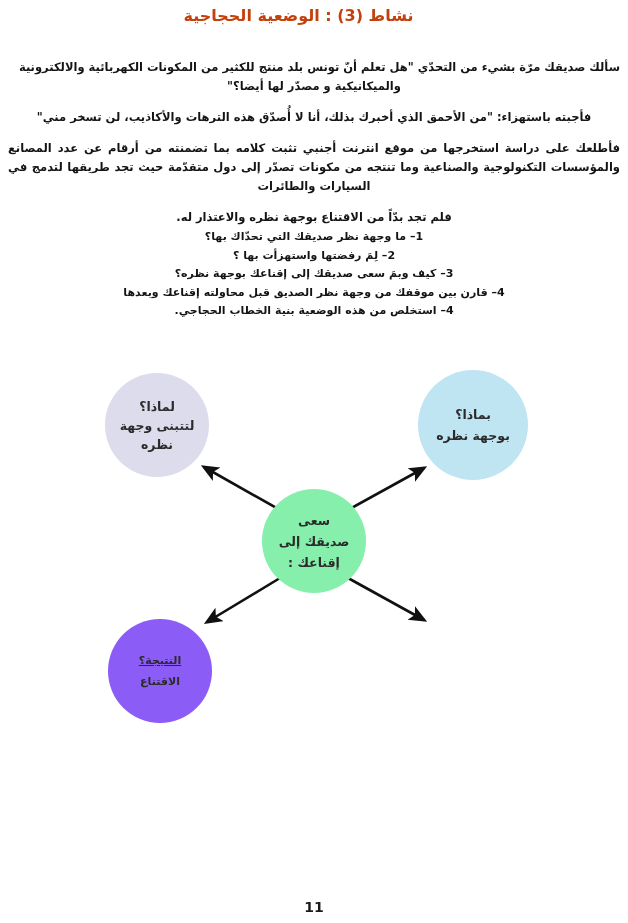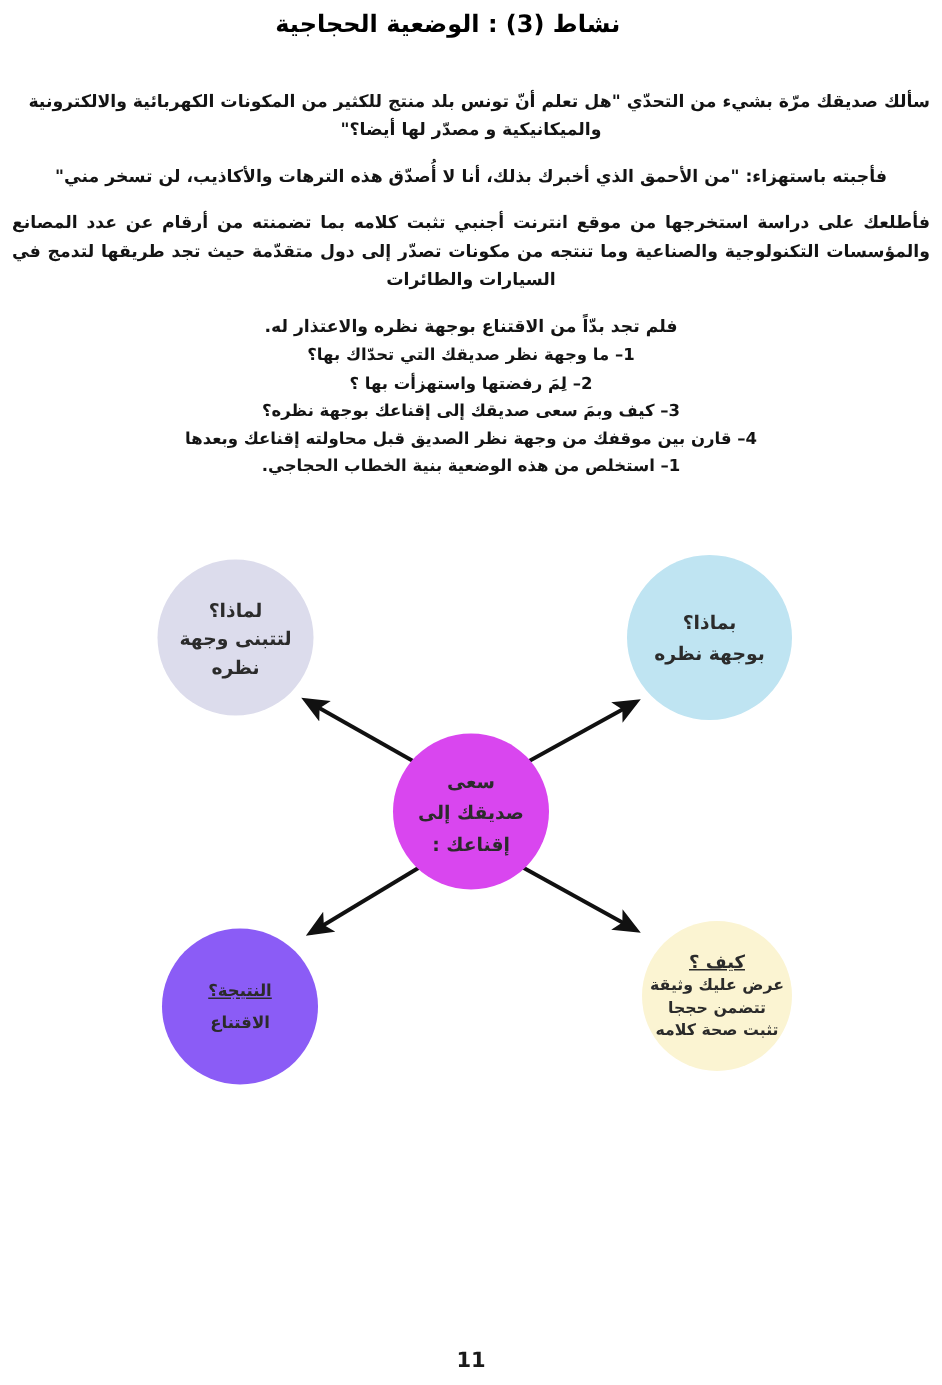--- a/index.html
+++ b/index.html
@@ -25,21 +25,21 @@
   
   .title {
     position: absolute;
     top: 6px;
     left: 0;
     width: 597px;
     text-align: center;
     font-size: 16px;
     font-weight: bold;
     letter-spacing: 0px;
-    color: #000000;
+    color: #c2410c;
     direction: rtl;
   }
 
   
   .body-block {
     position: absolute;
     top: 46px;
     right: 8px;
     width: 612px;
     direction: rtl;
@@ -111,21 +111,21 @@
   .node-how-view {      
     width: 110px; height: 110px;
     left: 418px; top: 20px;
     background: #bfe4f2;
     font-size: 12.5px;
     line-height: 21px;
   }
   .node-center {        
     width: 104px; height: 104px;
     left: 262px; top: 139px;
-    background: #d946ef;
+    background: #86efac;
     font-size: 12.5px;
     line-height: 21px;
   }
   .node-result {        
     width: 104px; height: 104px;
     left: 108px; top: 269px;
     background: #8b5cf6;
     font-size: 11px;
     line-height: 21px;
     text-align: right;
@@ -170,21 +170,21 @@
     <p class="para p2">فأجبته باستهزاء: "من الأحمق الذي أخبرك بذلك، أنا لا أُصدّق هذه الترهات والأكاذيب، لن تسخر مني"</p>
     <p class="para p3">فأطلعك على دراسة استخرجها من موقع انترنت أجنبي تثبت كلامه بما تضمنته من أرقام عن عدد المصانع والمؤسسات التكنولوجية والصناعية وما تنتجه من مكونات تصدّر إلى دول متقدّمة حيث تجد طريقها لتدمج في السيارات والطائرات</p>
     <p class="para p4">فلم تجد بدّاً من الاقتناع بوجهة نظره والاعتذار له.</p>
   </div>
 
   <div class="questions">
     <div class="q-item">1– ما وجهة نظر صديقك التي تحدّاك بها؟</div>
     <div class="q-item">2– لِمَ رفضتها واستهزأت بها ؟</div>
     <div class="q-item">3– كيف وبمَ سعى صديقك إلى إقناعك بوجهة نظره؟</div>
     <div class="q-item">4– قارن بين موقفك من وجهة نظر الصديق قبل محاولته إقناعك وبعدها</div>
-    <div class="q-item">1– استخلص من هذه الوضعية بنية الخطاب الحجاجي.</div>
+    <div class="q-item">4– استخلص من هذه الوضعية بنية الخطاب الحجاجي.</div>
   </div>
 
   <div class="diagram">
 
     <svg width="628" height="420" viewBox="0 0 628 420">
       <defs>
         <marker id="arrowhead" markerWidth="7" markerHeight="7" refX="5.6" refY="3" orient="auto" markerUnits="strokeWidth">
           <path d="M0,0 L7,3 L0,6 L1.6,3 Z" fill="#111111"></path>
         </marker>
       </defs>
@@ -213,24 +213,18 @@
       <span class="node-line">سعى</span>
       <span class="node-line">صديقك إلى</span>
       <span class="node-line">إقناعك :</span>
     </div>
 
     <div class="node node-result">
       <span class="node-line underline">النتيجة؟</span>
       <span class="node-line">الاقتناع</span>
     </div>
 
-    <div class="node node-how">
-      <span class="head">كيف ؟</span>
-      <span class="node-line">عرض عليك وثيقة</span>
-      <span class="node-line">تتضمن حججا</span>
-      <span class="node-line">تثبت صحة كلامه</span>
-    </div>
 
   </div>
 
   <div class="page-number">11</div>
 
 </div>
 
 </body></html>

